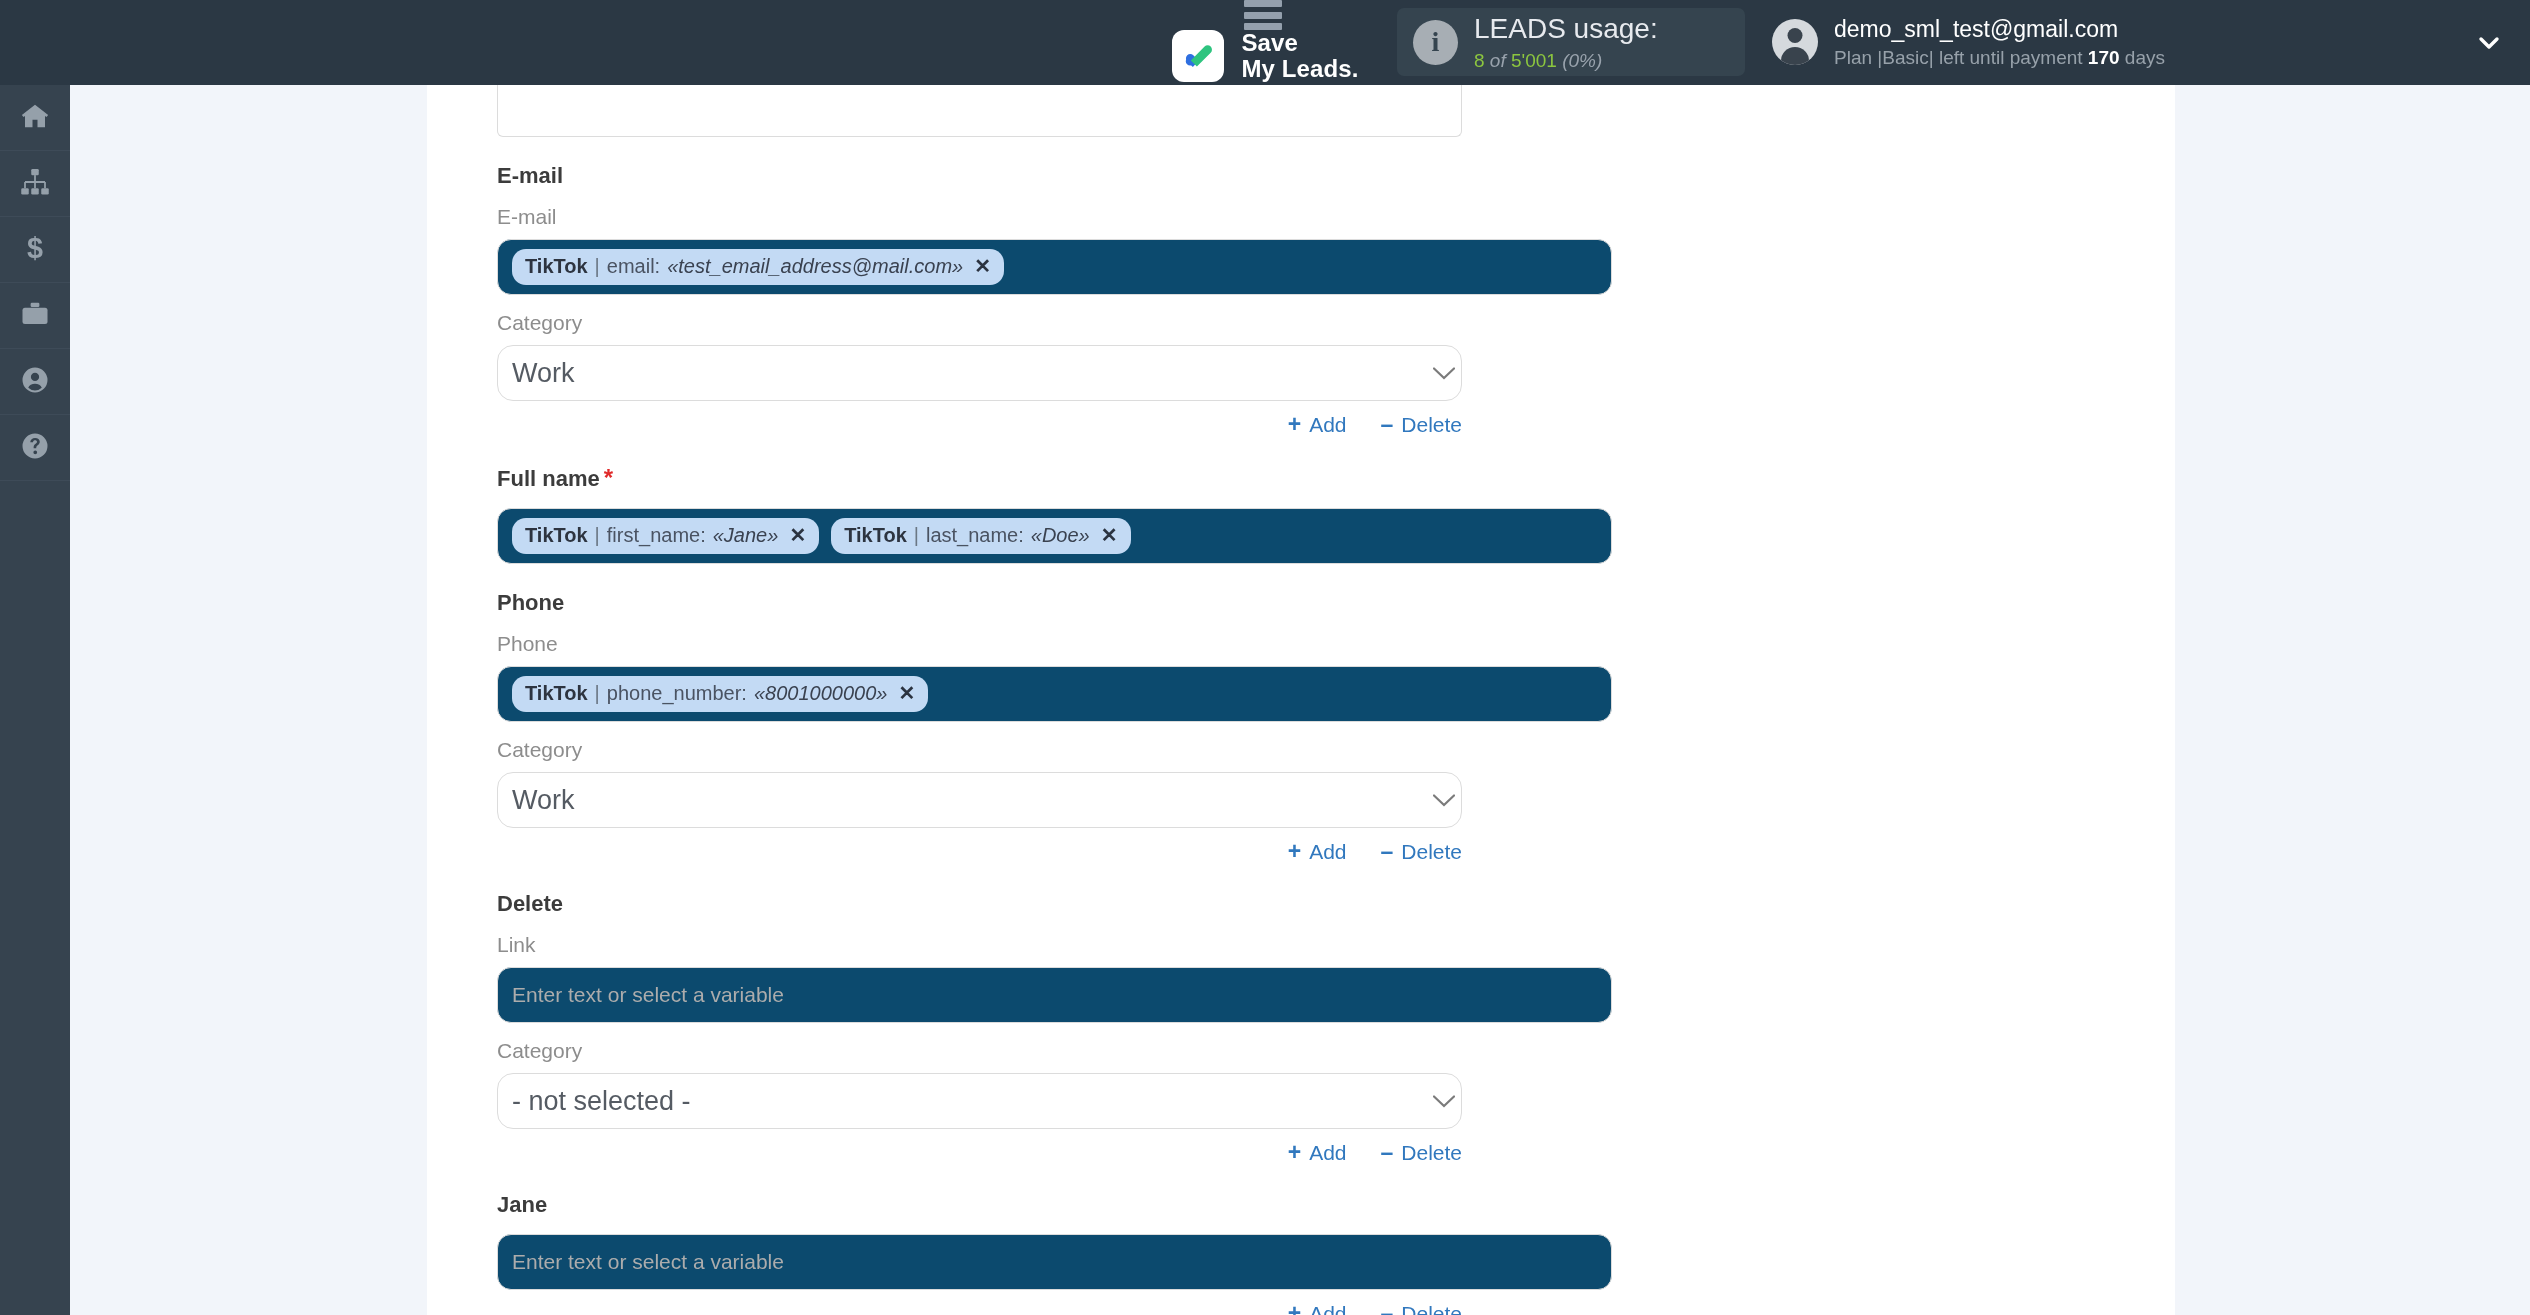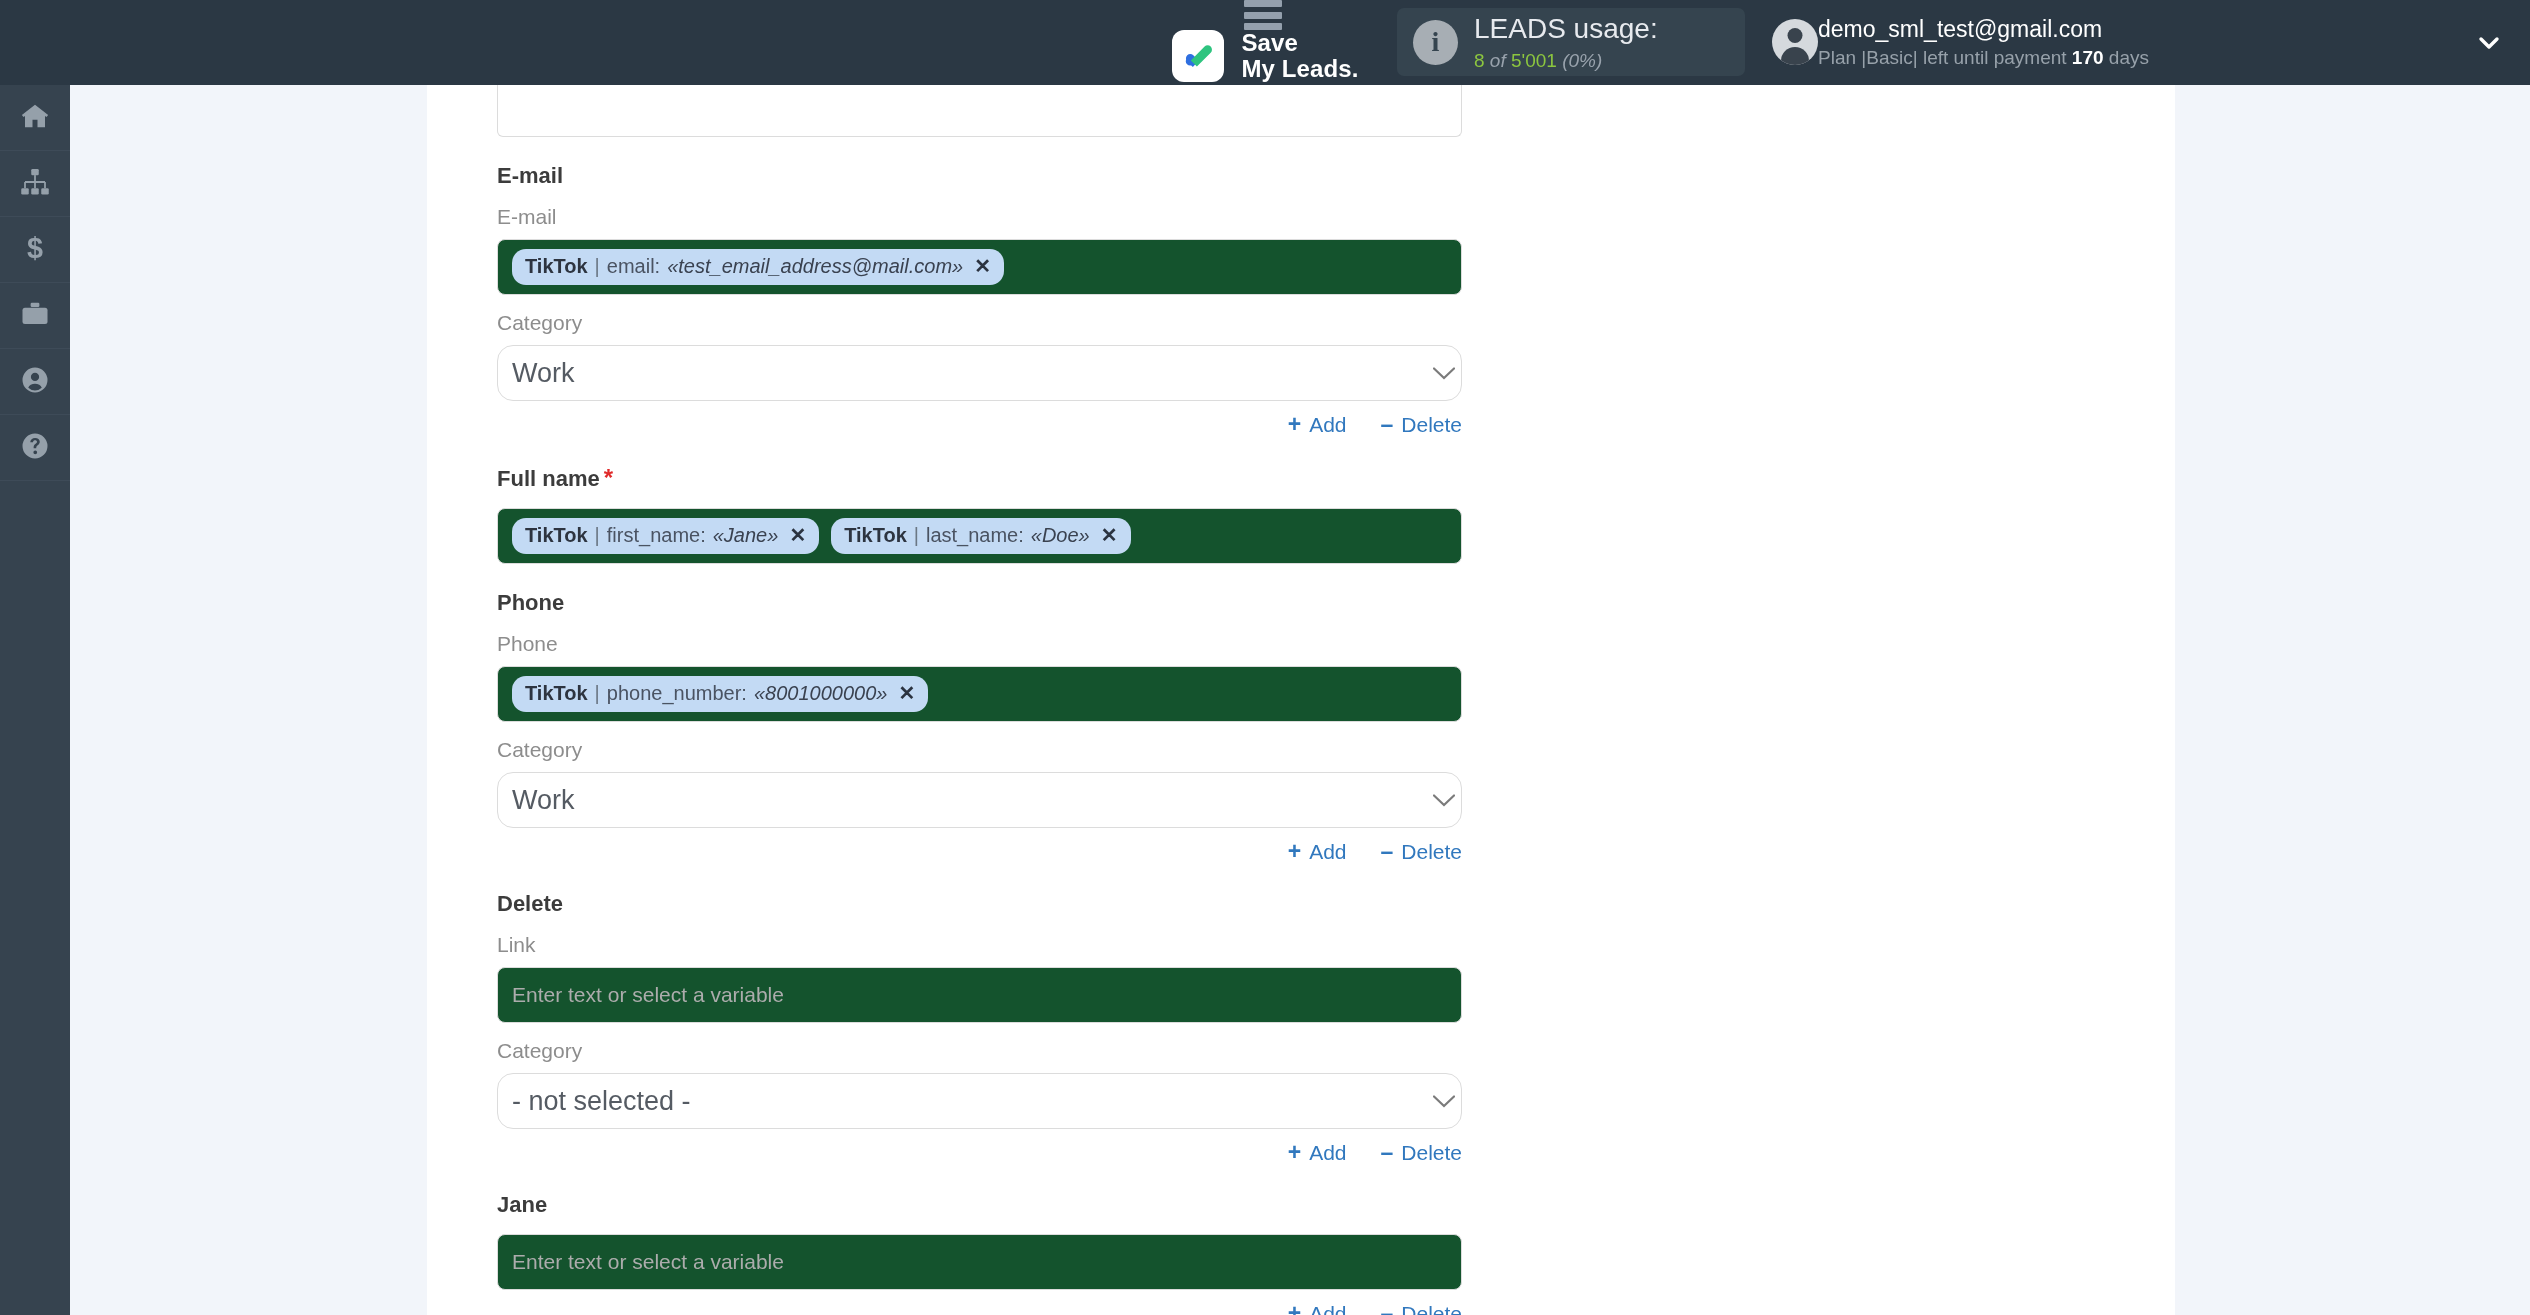--- a/index.html
+++ b/index.html
@@ -56,21 +56,21 @@
   }
   .usage-lines { line-height: 1.32; }
   .usage-title { color: #e7eaee; font-size: 28px; }
   .usage-val   { font-size: 19px; font-style: italic; }
   .usage-val .num { color: #8cc63f; font-style: normal; }
   .usage-val .of  { color: #98a2ac; }
   .usage-val .pct { color: #98a2ac; }
 
   .account {
     position: absolute; left: 1772px; top: 8px;
-    display: flex; align-items: center; gap: 0; height: 68px;
+    display: flex; align-items: center; gap: 16px; height: 68px;
     cursor: pointer;
   }
   .avatar-circle {
     width: 46px; height: 46px; border-radius: 50%;
     background: #d5d9dd; flex: none; position: relative; overflow: hidden;
   }
   .avatar-circle::before {
     content: ""; position: absolute; left: 50%; top: 9px;
     width: 15px; height: 15px; border-radius: 50%;
     background: #39434d; transform: translateX(-50%);
@@ -125,23 +125,23 @@
   
   .group-title {
     font-size: 22px; font-weight: bold; color: #3c3c3c;
     margin-bottom: 16px;
   }
   .group-title .req { color: #e02b2b; font-size: 24px; margin-left: 4px; }
   .sub-label {
     font-size: 21px; color: #8d8d8d; margin-bottom: 10px;
   }
   .field-box {
-    width: 965px; min-height: 56px;
-    border: 1px solid #dcdcdc; border-radius: 8px;
-    background: #14532d;
+    width: 1115px; min-height: 56px;
+    border: 1px solid #dcdcdc; border-radius: 14px;
+    background: #0c4a6e;
     display: flex; align-items: center; flex-wrap: wrap;
     gap: 12px; padding: 6px 14px;
   }
   .field-box.ph { color: #acacac; font-size: 21px; }
 
   .pill {
     background: #c3daf4; border-radius: 14px;
     padding: 5px 13px 7px 13px;
     font-size: 20px; color: #3e4651; white-space: nowrap;
     display: inline-flex; align-items: baseline; gap: 2px;

